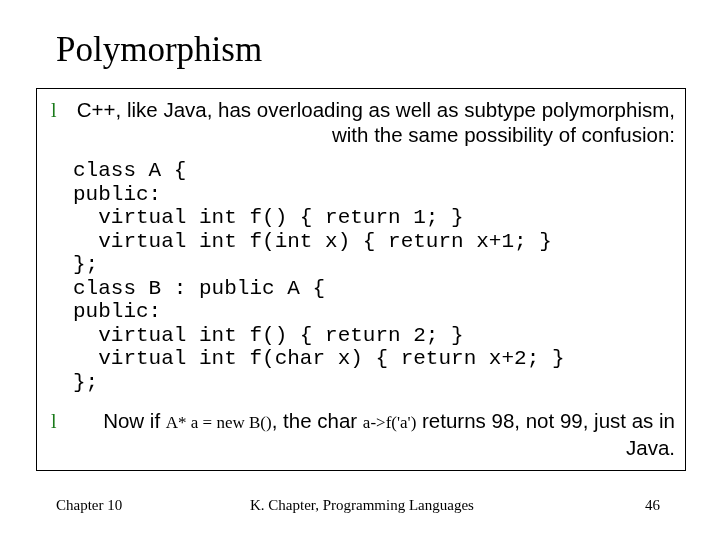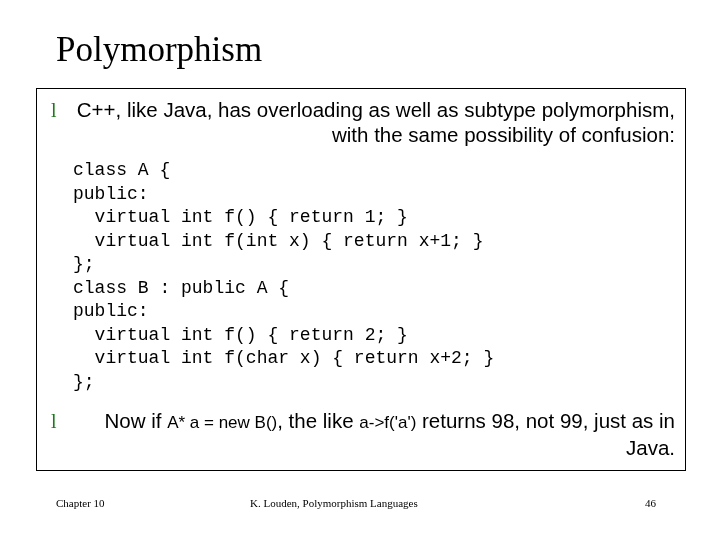--- a/index.html
+++ b/index.html
@@ -59,40 +59,40 @@
     font-family: "Liberation Sans", sans-serif;
     font-size: 20.5px;
     line-height: 25px;
     color: #000000;
     font-weight: normal;
     text-align: right;
   }
   .code-block {
     margin: 12px 0 10px 26px;
     font-family: "Liberation Mono", monospace;
-    font-size: 18px;
+    font-size: 21px;
     line-height: 23.5px;
     color: #000000;
     white-space: pre;
   }
   .bullet-row.second {
     margin-top: 14px;
   }
   .mono-inline {
-    font-family: Liberation Sans, sans-serif;
+    font-family: Liberation Serif, serif;
     font-size: 17px;
   }
   .footer {
     position: absolute;
     left: 0;
     top: 497px;
     width: 720px;
     height: 20px;
     font-family: "Liberation Serif", serif;
-    font-size: 11px;
+    font-size: 15px;
     color: #000000;
   }
   .footer-left {
     position: absolute;
     left: 56px;
     top: 0;
   }
   .footer-center {
     position: absolute;
     left: 250px;
@@ -124,24 +124,24 @@
   virtual int f(int x) { return x+1; }
 };
 class B : public A {
 public:
   virtual int f() { return 2; }
   virtual int f(char x) { return x+2; }
 };</div>
 
     <div class="bullet-row second">
       <div class="bullet-marker">l</div>
-      <div class="bullet-text"><span>Now if </span><span class="mono-inline">A* a = new B()</span><span>, the like </span><span class="mono-inline">a-&gt;f('a')</span><span> returns 98, not 99, just as in Java.</span></div>
+      <div class="bullet-text"><span>Now if </span><span class="mono-inline">A* a = new B()</span><span>, the char </span><span class="mono-inline">a-&gt;f('a')</span><span> returns 98, not 99, just as in Java.</span></div>
     </div>
 
   </div>
 
   <div class="footer">
     <span class="footer-left">Chapter 10</span>
-    <span class="footer-center">K. Louden, Polymorphism Languages</span>
+    <span class="footer-center">K. Chapter, Programming Languages</span>
     <span class="footer-right">46</span>
   </div>
 
 </div>
 
 </body></html>

